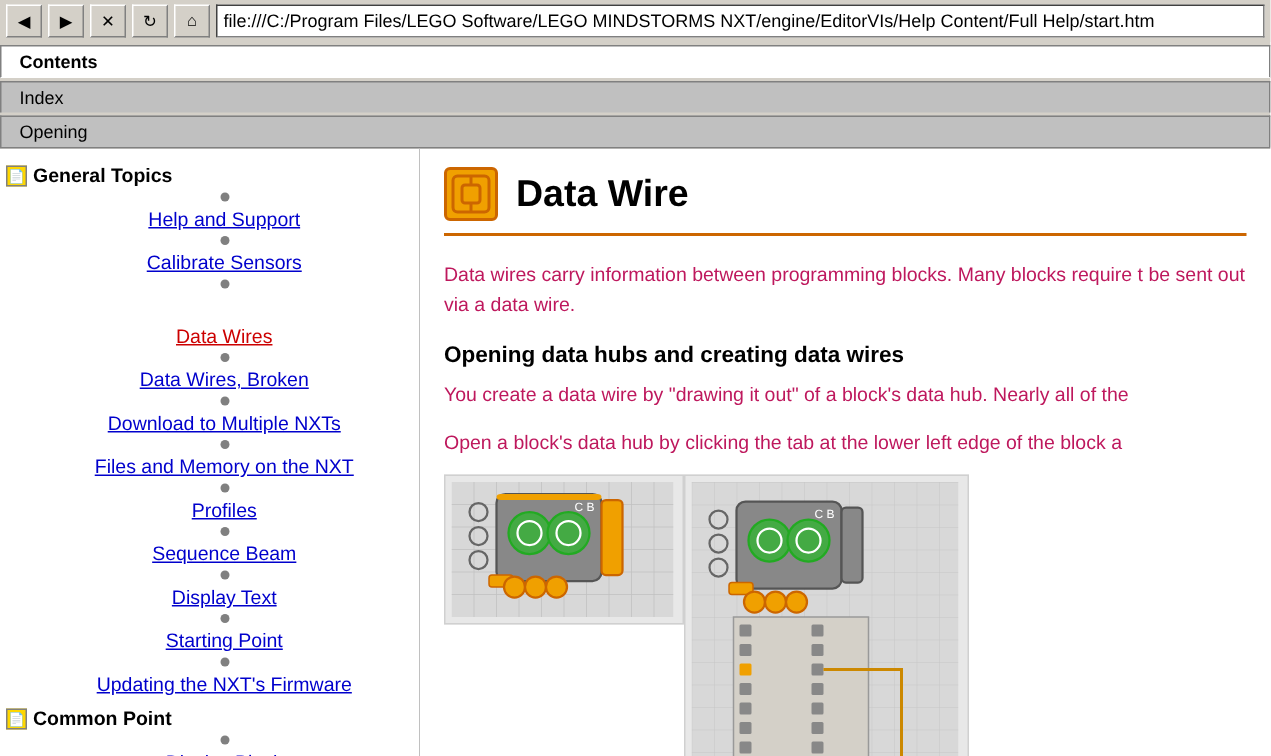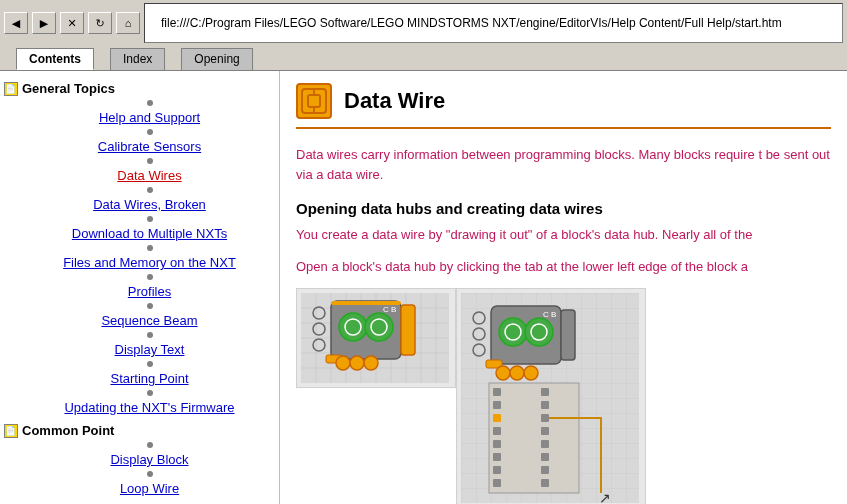--- a/index.html
+++ b/index.html
@@ -22,32 +22,33 @@
       background: #d4d0c8;
       border: 1px solid #808080;
       border-top-color: #fff;
       border-left-color: #fff;
       cursor: pointer;
       font-size: 11px;
       display: flex; align-items: center; justify-content: center;
     }
     .address-bar {
       flex: 1;
-      height: 40px;
+      height: 22px;
       border: 1px solid #808080;
       border-top-color: #404040;
       border-left-color: #404040;
-      padding: 0 16px;
+      padding: 0 4px;
       font-size: 12px;
       background: #fff;
     }
     .tab-bar {
       display: flex;
-      padding: 2px 16px 0;
-      gap: 16px;
+      padding: 2px 0 0;
+      gap: 2px;
+      flex-direction: column;
     }
     .tab {
       padding: 3px 12px;
       background: #c0c0c0;
       border: 1px solid #808080;
       border-bottom: none;
       font-size: 12px;
       cursor: pointer;
     }
     .tab.active {
@@ -140,21 +141,21 @@
       background: #f0a000;
       border: 2px solid #cc6600;
       border-radius: 4px;
       display: flex; align-items: center; justify-content: center;
       color: #cc6600;
       font-size: 18px;
       font-weight: bold;
       flex-shrink: 0;
     }
     .page-title {
-      font-size: 22px;
+      font-size: 25px;
       font-weight: bold;
       color: #000;
     }
     .content-text {
       font-size: 13px;
       line-height: 1.5;
       color: #be185d;
       margin-bottom: 12px;
     }
     .section-heading {
@@ -222,21 +223,21 @@
           <div class="tree-item">
             <div class="tree-bullet"></div>
             <span class="tree-link">Help and Support</span>
           </div>
           <div class="tree-item">
             <div class="tree-bullet"></div>
             <span class="tree-link">Calibrate Sensors</span>
           </div>
           <div class="tree-item">
             <div class="tree-bullet"></div>
-            <span class="tree-link active" style="text-decoration:underline; color:#cc0000;">Data Wires</span>
+            <span class="tree-link active" style="text-decoration:underline; color:#cc0000;margin-top:20px;">Data Wires</span>
           </div>
           <div class="tree-item">
             <div class="tree-bullet"></div>
             <span class="tree-link">Data Wires, Broken</span>
           </div>
           <div class="tree-item">
             <div class="tree-bullet"></div>
             <span class="tree-link">Download to Multiple NXTs</span>
           </div>
           <div class="tree-item">

